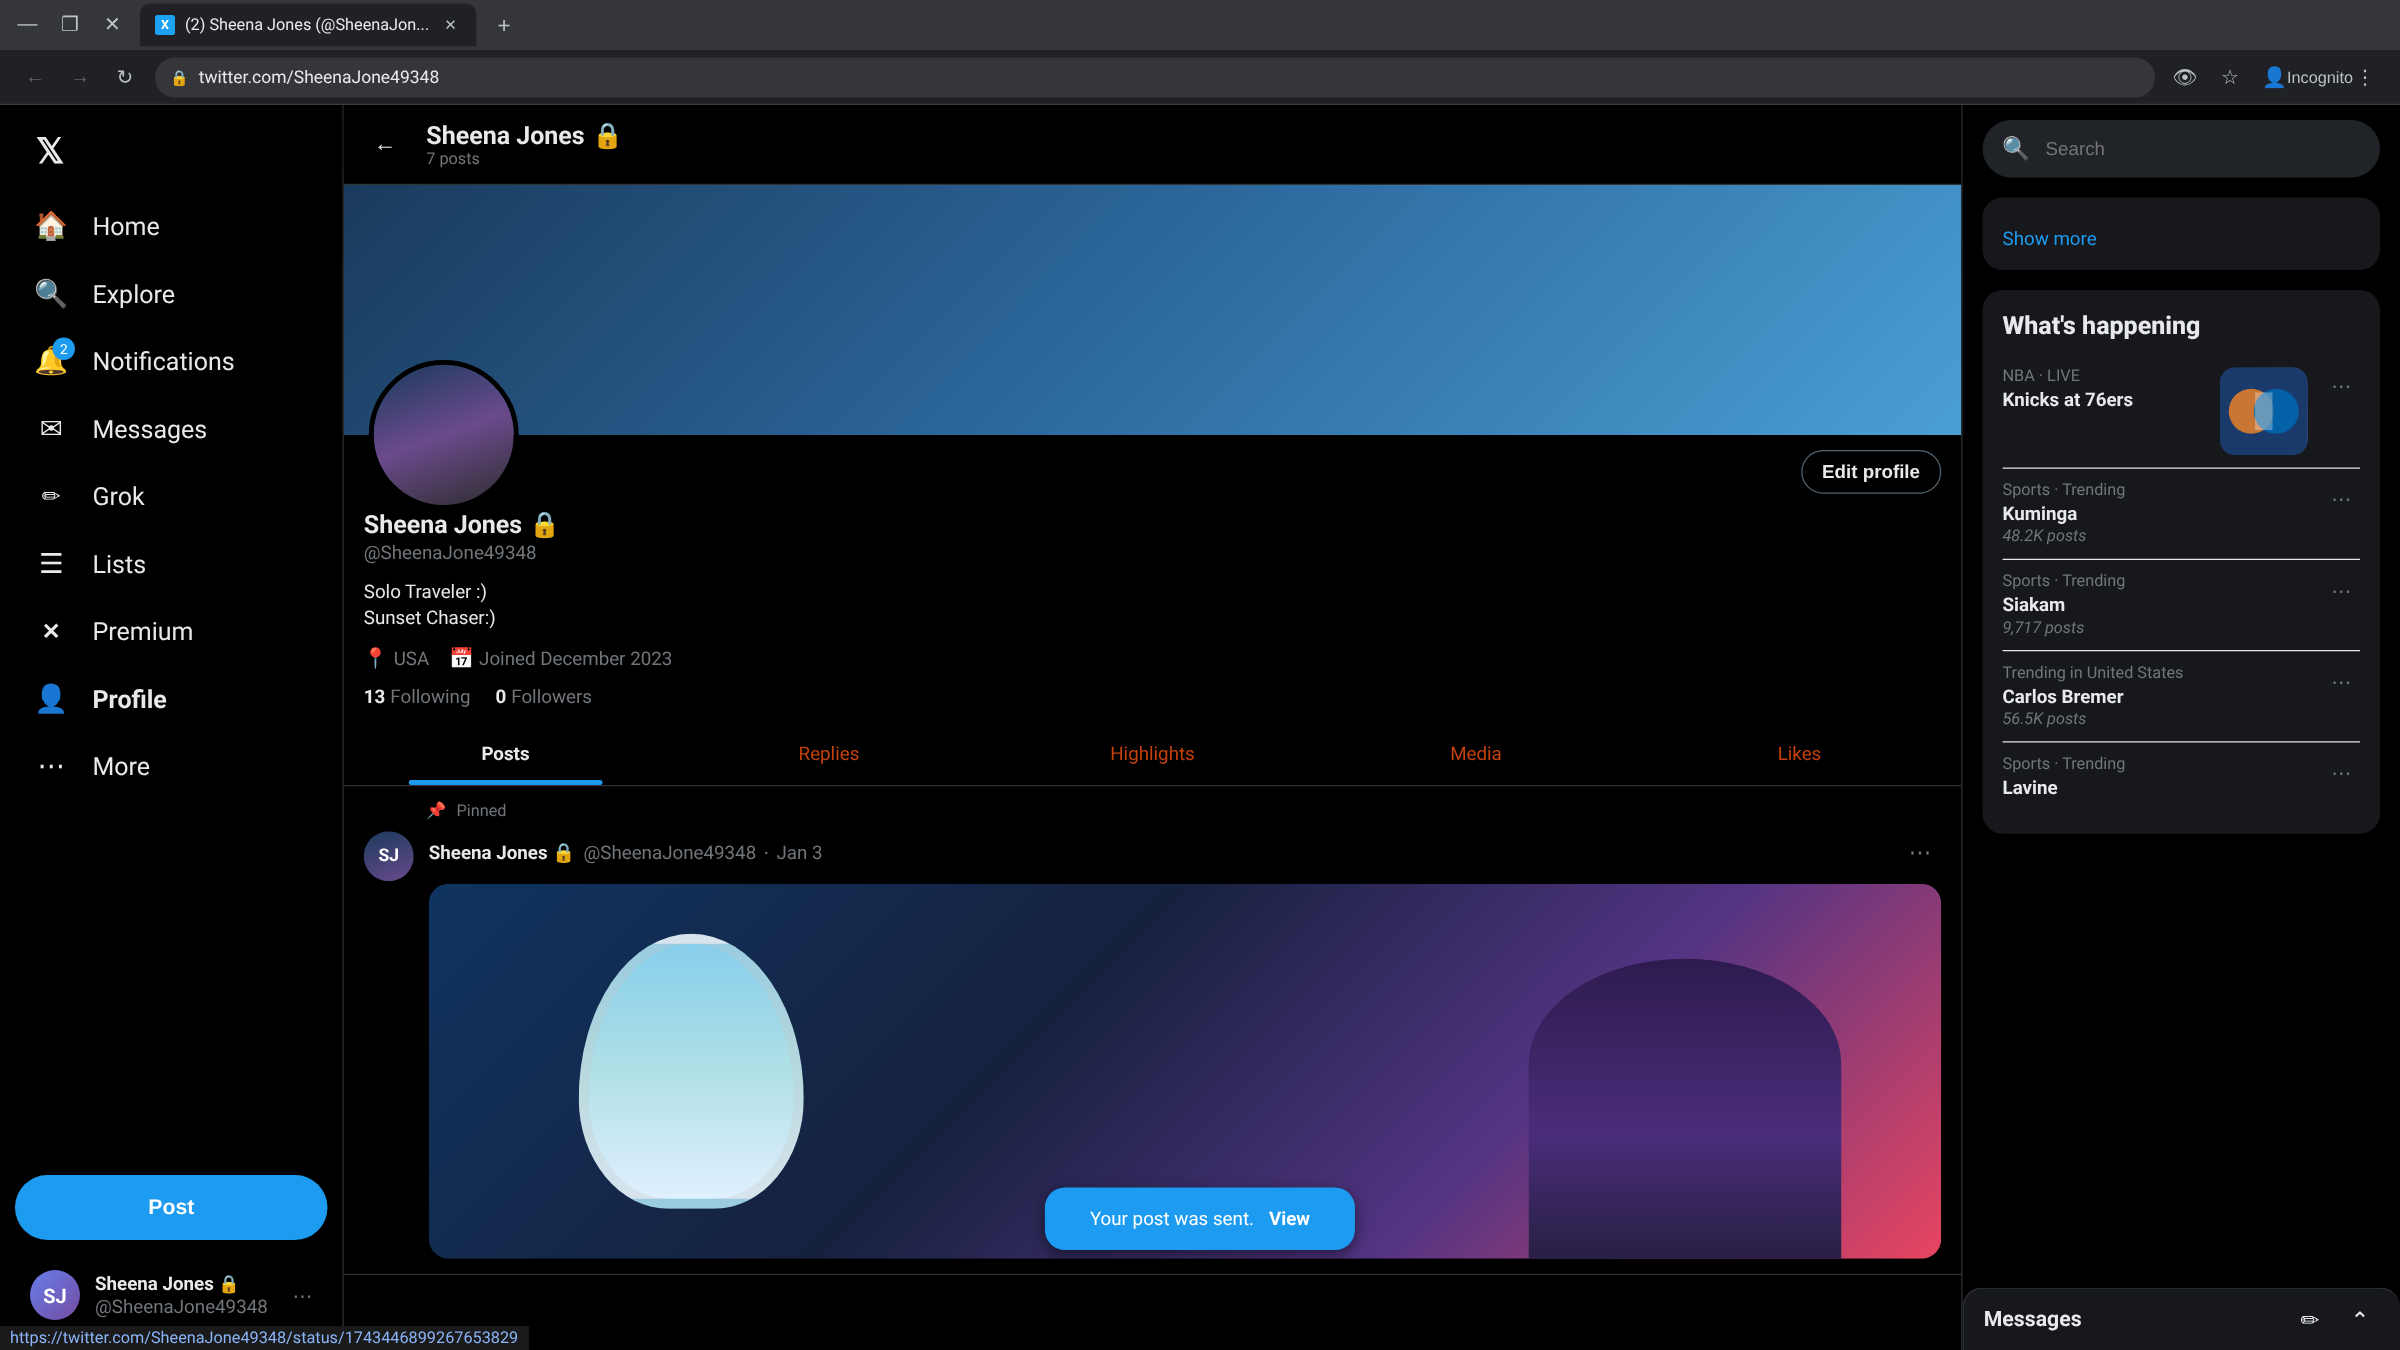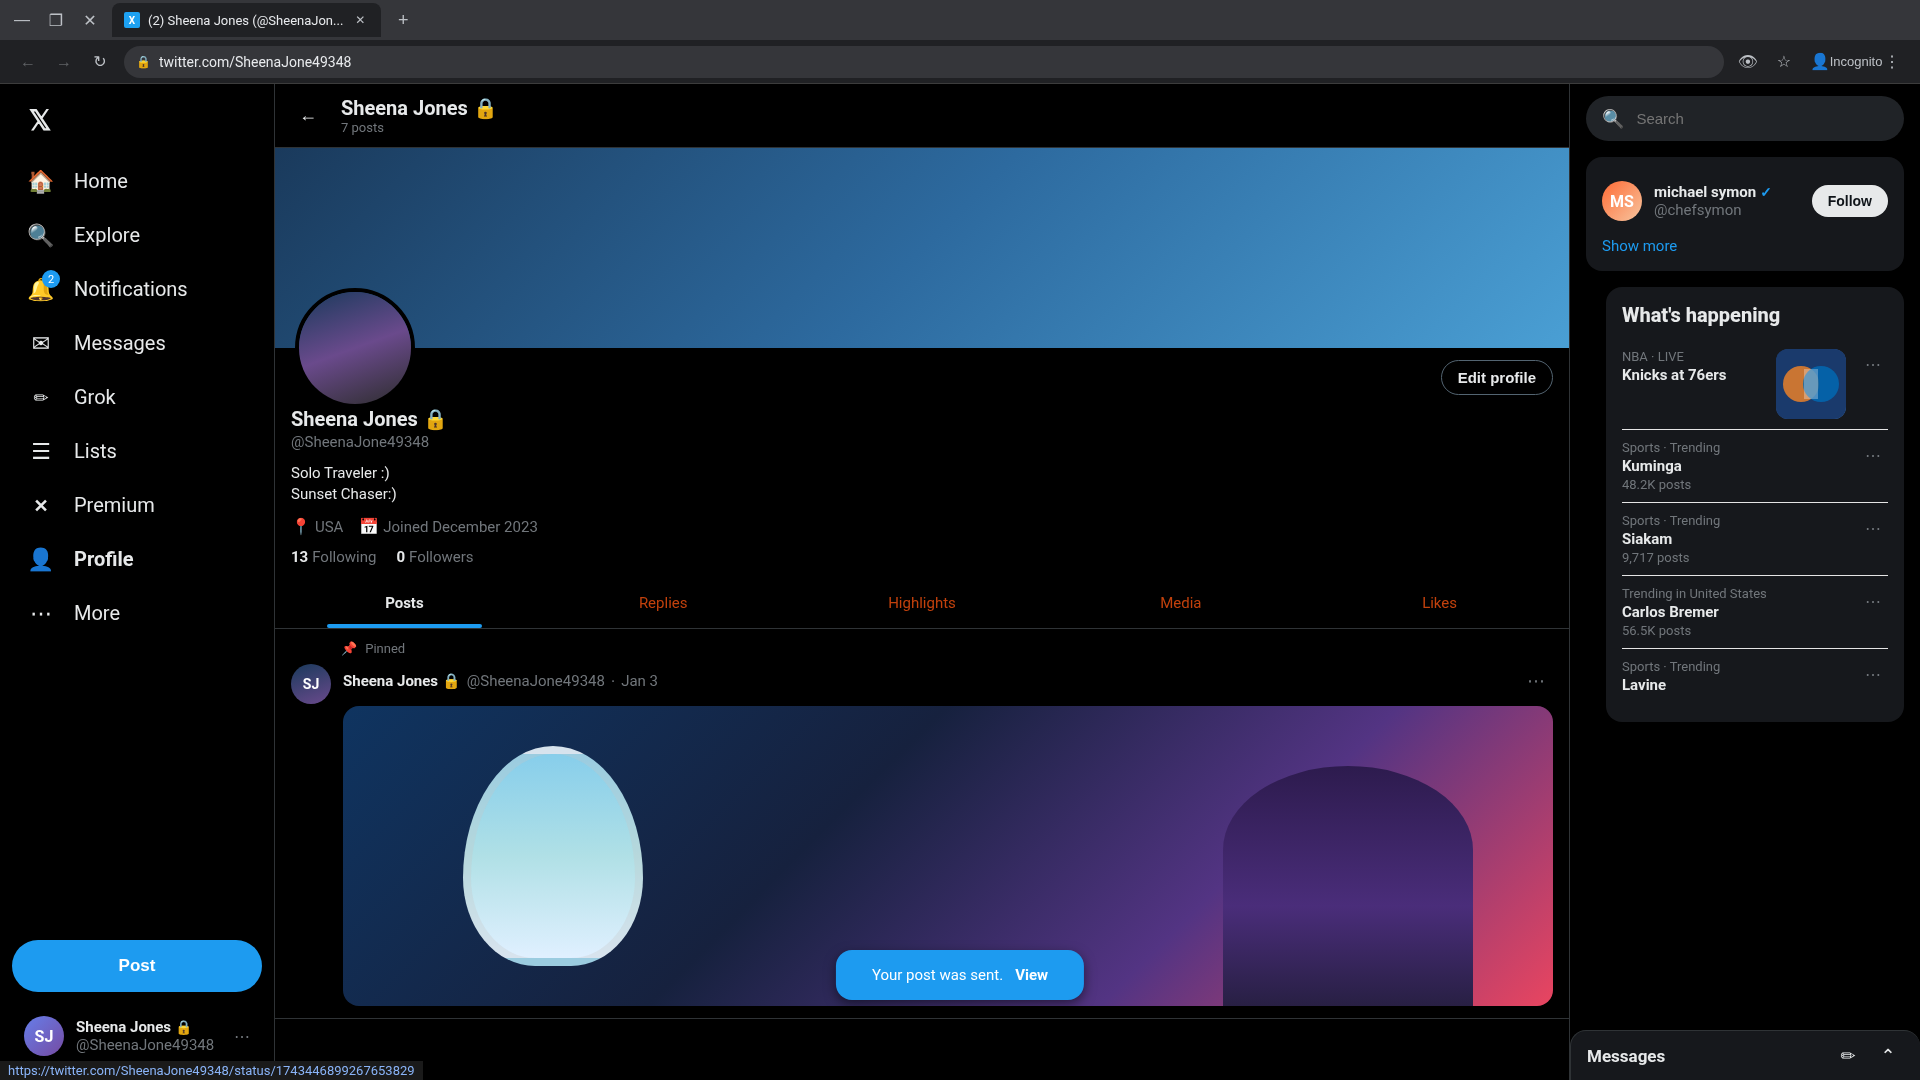--- a/index.html
+++ b/index.html
@@ -470,35 +470,34 @@
       padding-top: 8px;
       display: block;
     }
 
     
     .happening-card {
       background: #16181c;
       border-radius: 16px;
       padding: 16px;
       margin-bottom: 16px;
-      margin-left: 20px;
     }
     .happening-title { font-size: 20px; font-weight: 800; margin-bottom: 12px; }
     .trend-item {
       padding: 10px 0;
       border-bottom: 1px solid #e5e5e5;
       cursor: pointer;
       display: flex; align-items: flex-start;
       gap: 12px;
     }
     .trend-item:last-child { border-bottom: none; }
     .trend-info { flex: 1; }
     .trend-category { font-size: 13px; color: #71767b; }
     .trend-name { font-size: 15px; font-weight: 700; margin: 2px 0; }
-    .trend-posts { font-size: 13px; color: #71767b; }
+    .trend-posts { font-size: 13px; color: #71767b; font-style: italic; }
     .trend-more {
       background: none; border: none;
       color: #71767b; cursor: pointer; font-size: 16px;
       width: 30px; height: 30px;
       border-radius: 50%;
       display: flex; align-items: center; justify-content: center;
     }
     .trend-image {
       width: 70px; height: 70px;
       border-radius: 12px;
@@ -756,33 +755,20 @@
   </div>
 
   <div class="right-sidebar">
 
     <div class="search-box">
       <span class="search-icon">🔍</span>
       <input class="search-input" type="text" placeholder="Search" style="">
     </div>
 
     <div class="who-follow-card">
-      <div class="follow-item">
-        <div class="follow-avatar">
-          <div class="follow-avatar-img">MS</div>
-        </div>
-        <div class="follow-info">
-          <div class="follow-name">
-            <span>michael symon</span>
-            <span class="verified-icon">✓</span>
-          </div>
-          <div class="follow-handle">@chefsymon</div>
-        </div>
-        <button class="follow-btn">Follow</button>
-      </div>
       <a class="show-more-link">Show more</a>
     </div>
 
     <div class="happening-card">
       <div class="happening-title">What's happening</div>
 
       <div class="trend-item">
         <div class="trend-info">
           <div class="trend-category">NBA · LIVE</div>
           <div class="trend-name">Knicks at 76ers</div>

